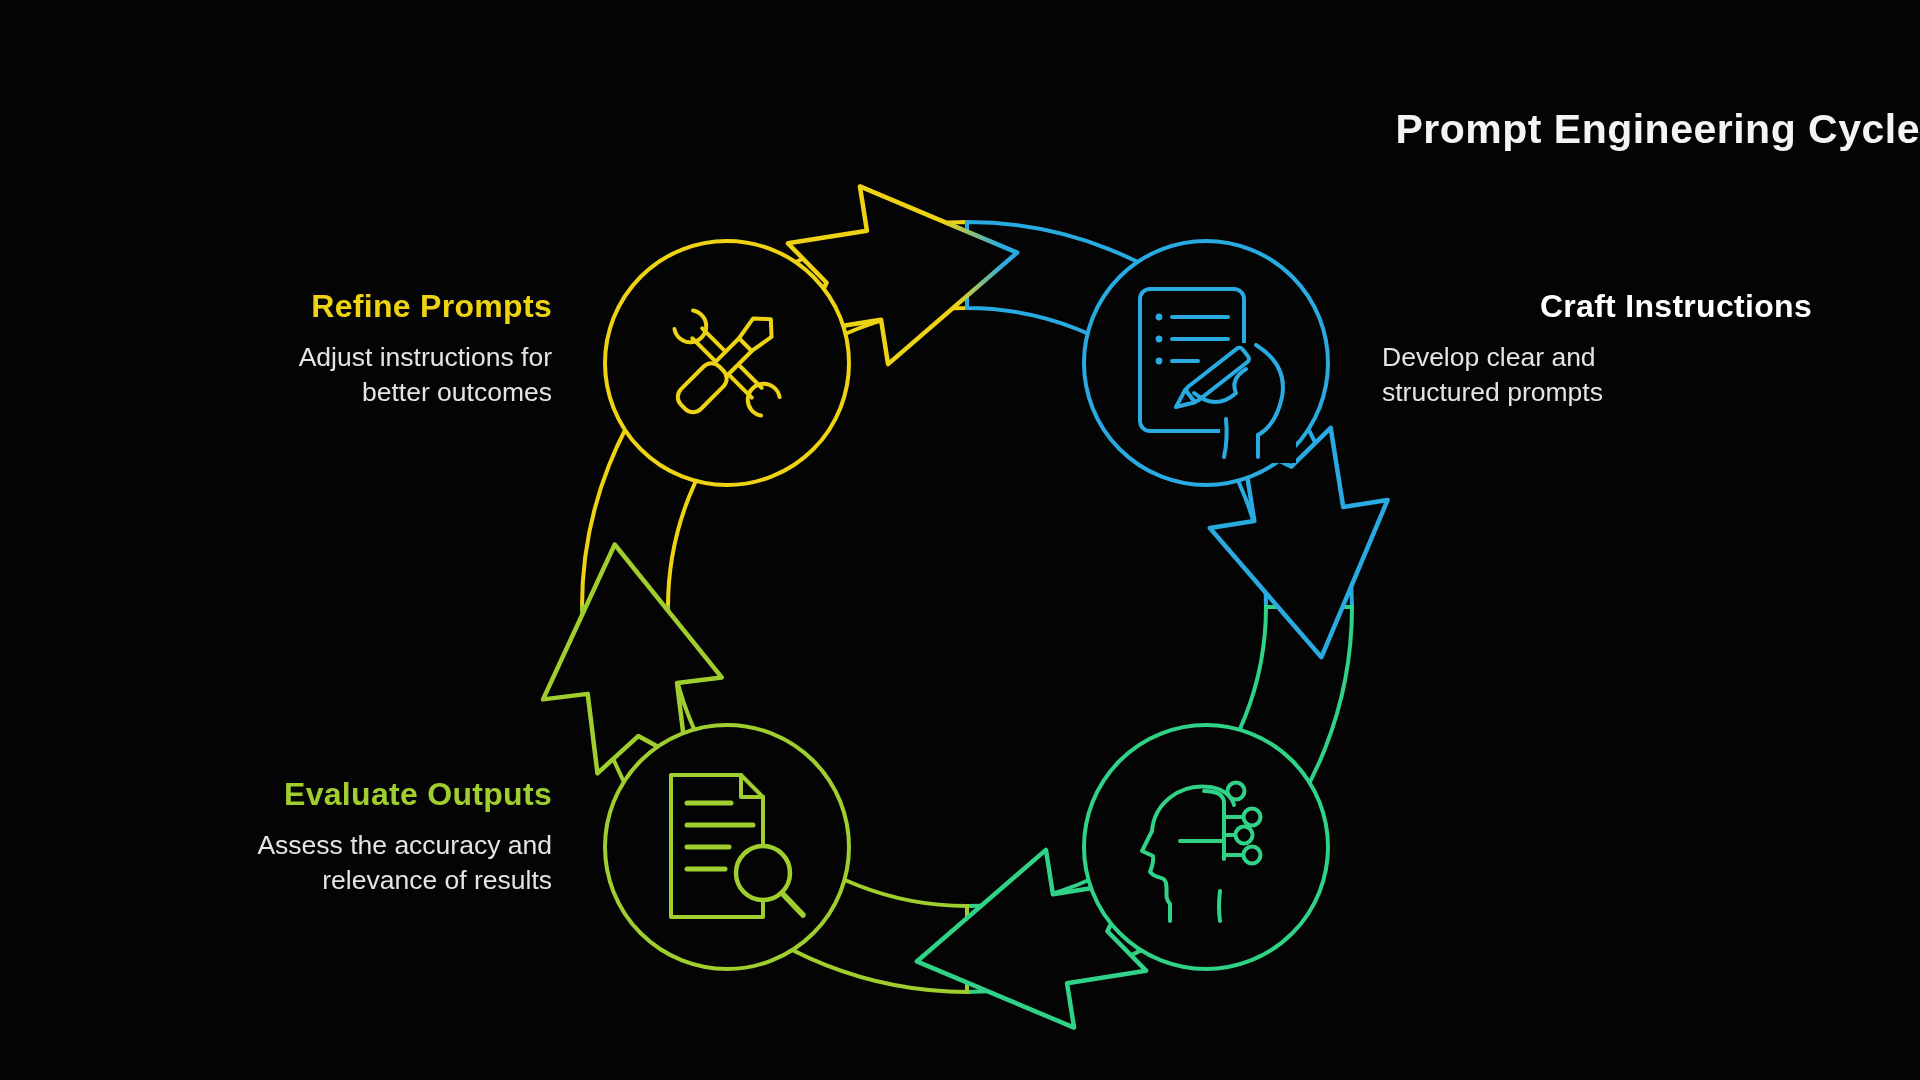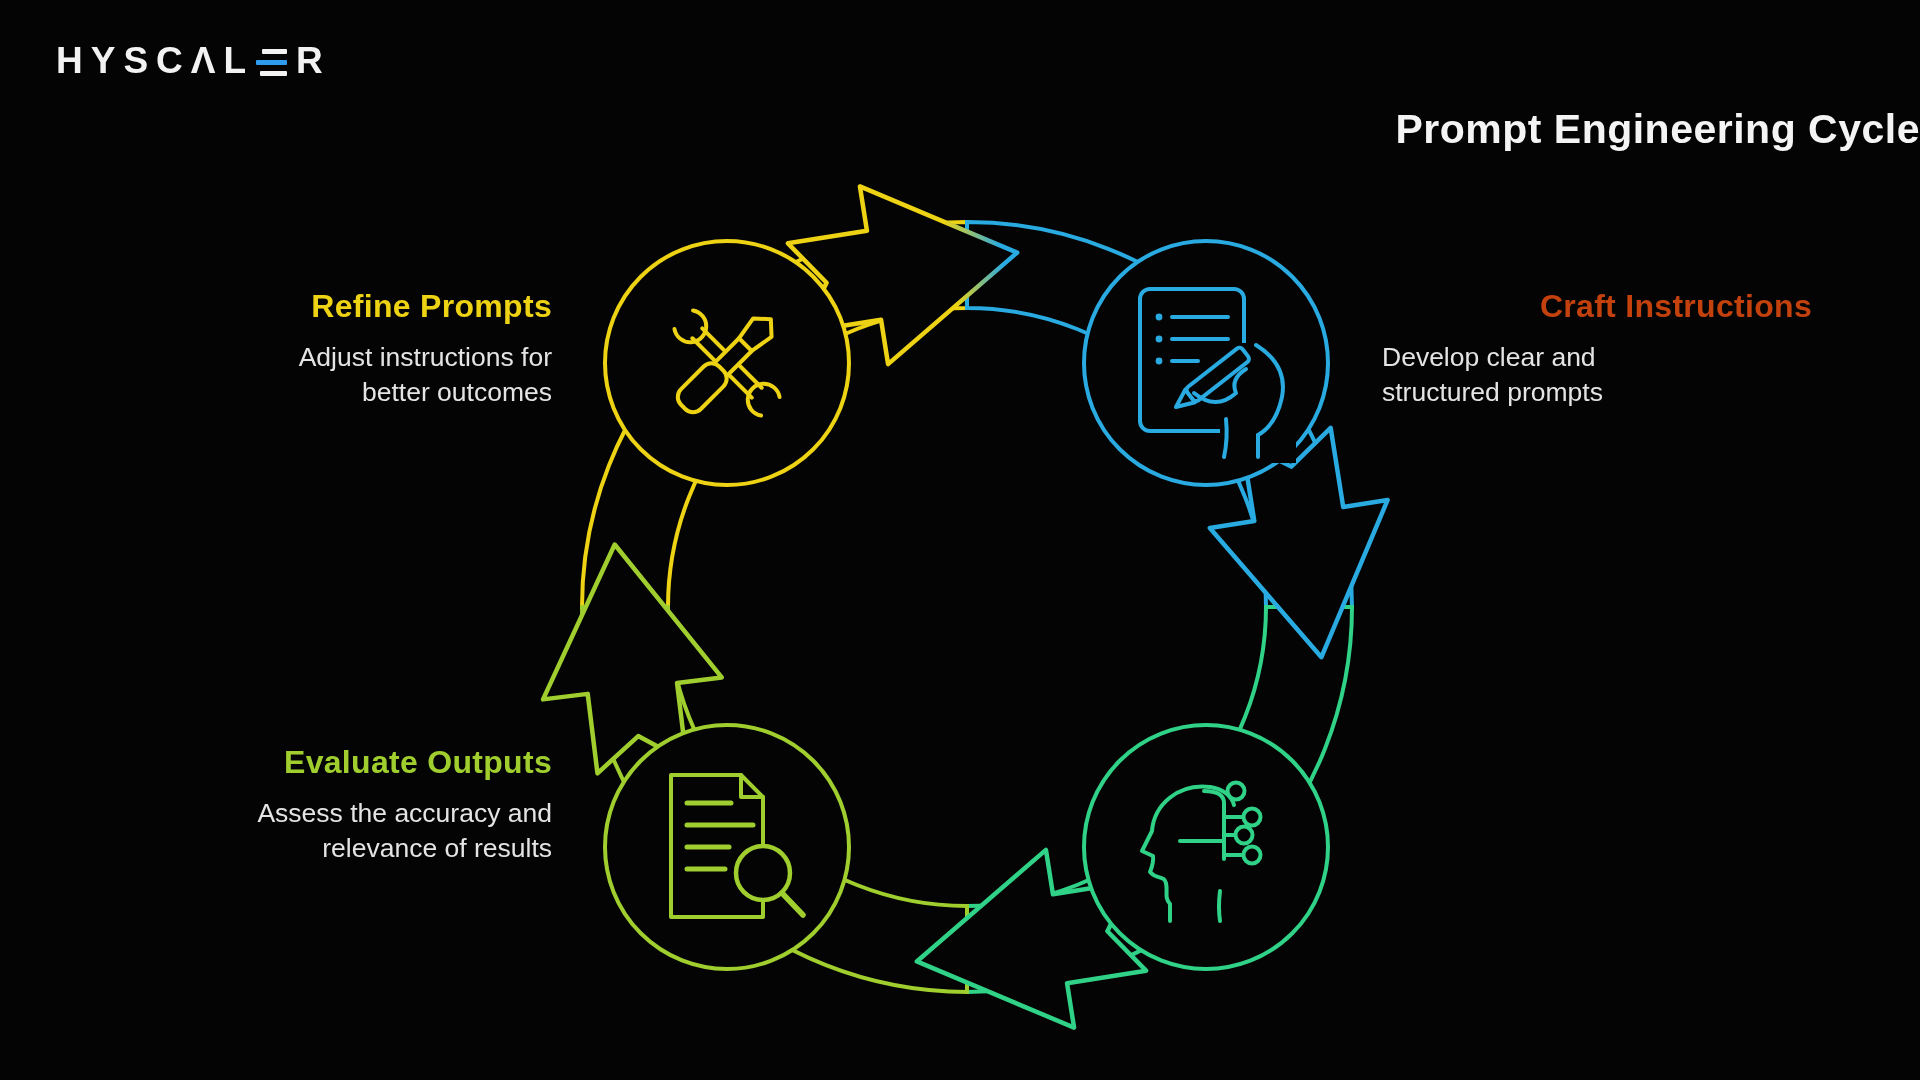--- a/index.html
+++ b/index.html
@@ -36,36 +36,27 @@
   .diagram { position:absolute; inset:0; width:1920px; height:1080px; }
 
   
   .step-text { position:absolute; width:430px; }
   .step-text.align-right { text-align:right; }
   .step-text h2 { font-size:32px; font-weight:700; letter-spacing:0.3px; line-height:1.15;text-align:right; }
   .step-text p  { font-size:26.5px; font-weight:400; color:#E4E4E4; line-height:1.32; margin-top:15px; }
   #step-refine   { top:288px; right:1368px; }
   #step-craft    { top:288px; left:1382px; }
   #step-guide    { top:790px; left:1382px; }
-  #step-evaluate { top:744px; right:1368px; }
+  #step-evaluate { top:776px; right:1368px; }
 </style>
 </head>
 <body>
 
 <div class="stage">
 
-  <div class="logo">
-    <span>HYSCΛL</span>
-    <span class="logo-e">
-      <span class="bar b1"></span>
-      <span class="bar b2" style="background: rgb(46, 155, 239);"></span>
-      <span class="bar b3"></span>
-    </span>
-    <span>R</span>
-  </div>
 
   <div class="title">Prompt Engineering Cycle</div>
 
   <svg class="diagram" viewBox="0 0 1920 1080">
     <defs>
       <linearGradient id="grad-yellow-blue" x1="0" y1="0" x2="1" y2="0">
         <stop offset="0" stop-color="#EDD314"></stop>
         <stop offset="0.70" stop-color="#EDD314"></stop>
         <stop offset="0.93" stop-color="#29ABE2"></stop>
         <stop offset="1" stop-color="#29ABE2"></stop>
@@ -154,21 +145,21 @@
       <path d="M 55 46 L 76 68" stroke-width="5.5"></path>
     </g>
   </svg>
 
   <div class="step-text align-right" id="step-refine">
     <h2 style="color: rgb(237, 211, 20);">Refine Prompts</h2>
     <p><span>Adjust instructions for</span><br><span>better outcomes</span></p>
   </div>
 
   <div class="step-text" id="step-craft">
-    <h2 style="color: #c2410c; margin-left: 34px;">Craft Instructions</h2>
+    <h2 style="color: #ffffff; margin-left: 34px;">Craft Instructions</h2>
     <p><span>Develop clear and</span><br><span>structured prompts</span></p>
   </div>
 
 
   <div class="step-text align-right" id="step-evaluate">
     <h2 style="color: rgb(159, 206, 46);">Evaluate Outputs</h2>
     <p><span>Assess the accuracy and</span><br><span>relevance of results</span></p>
   </div>
 
 </div>

